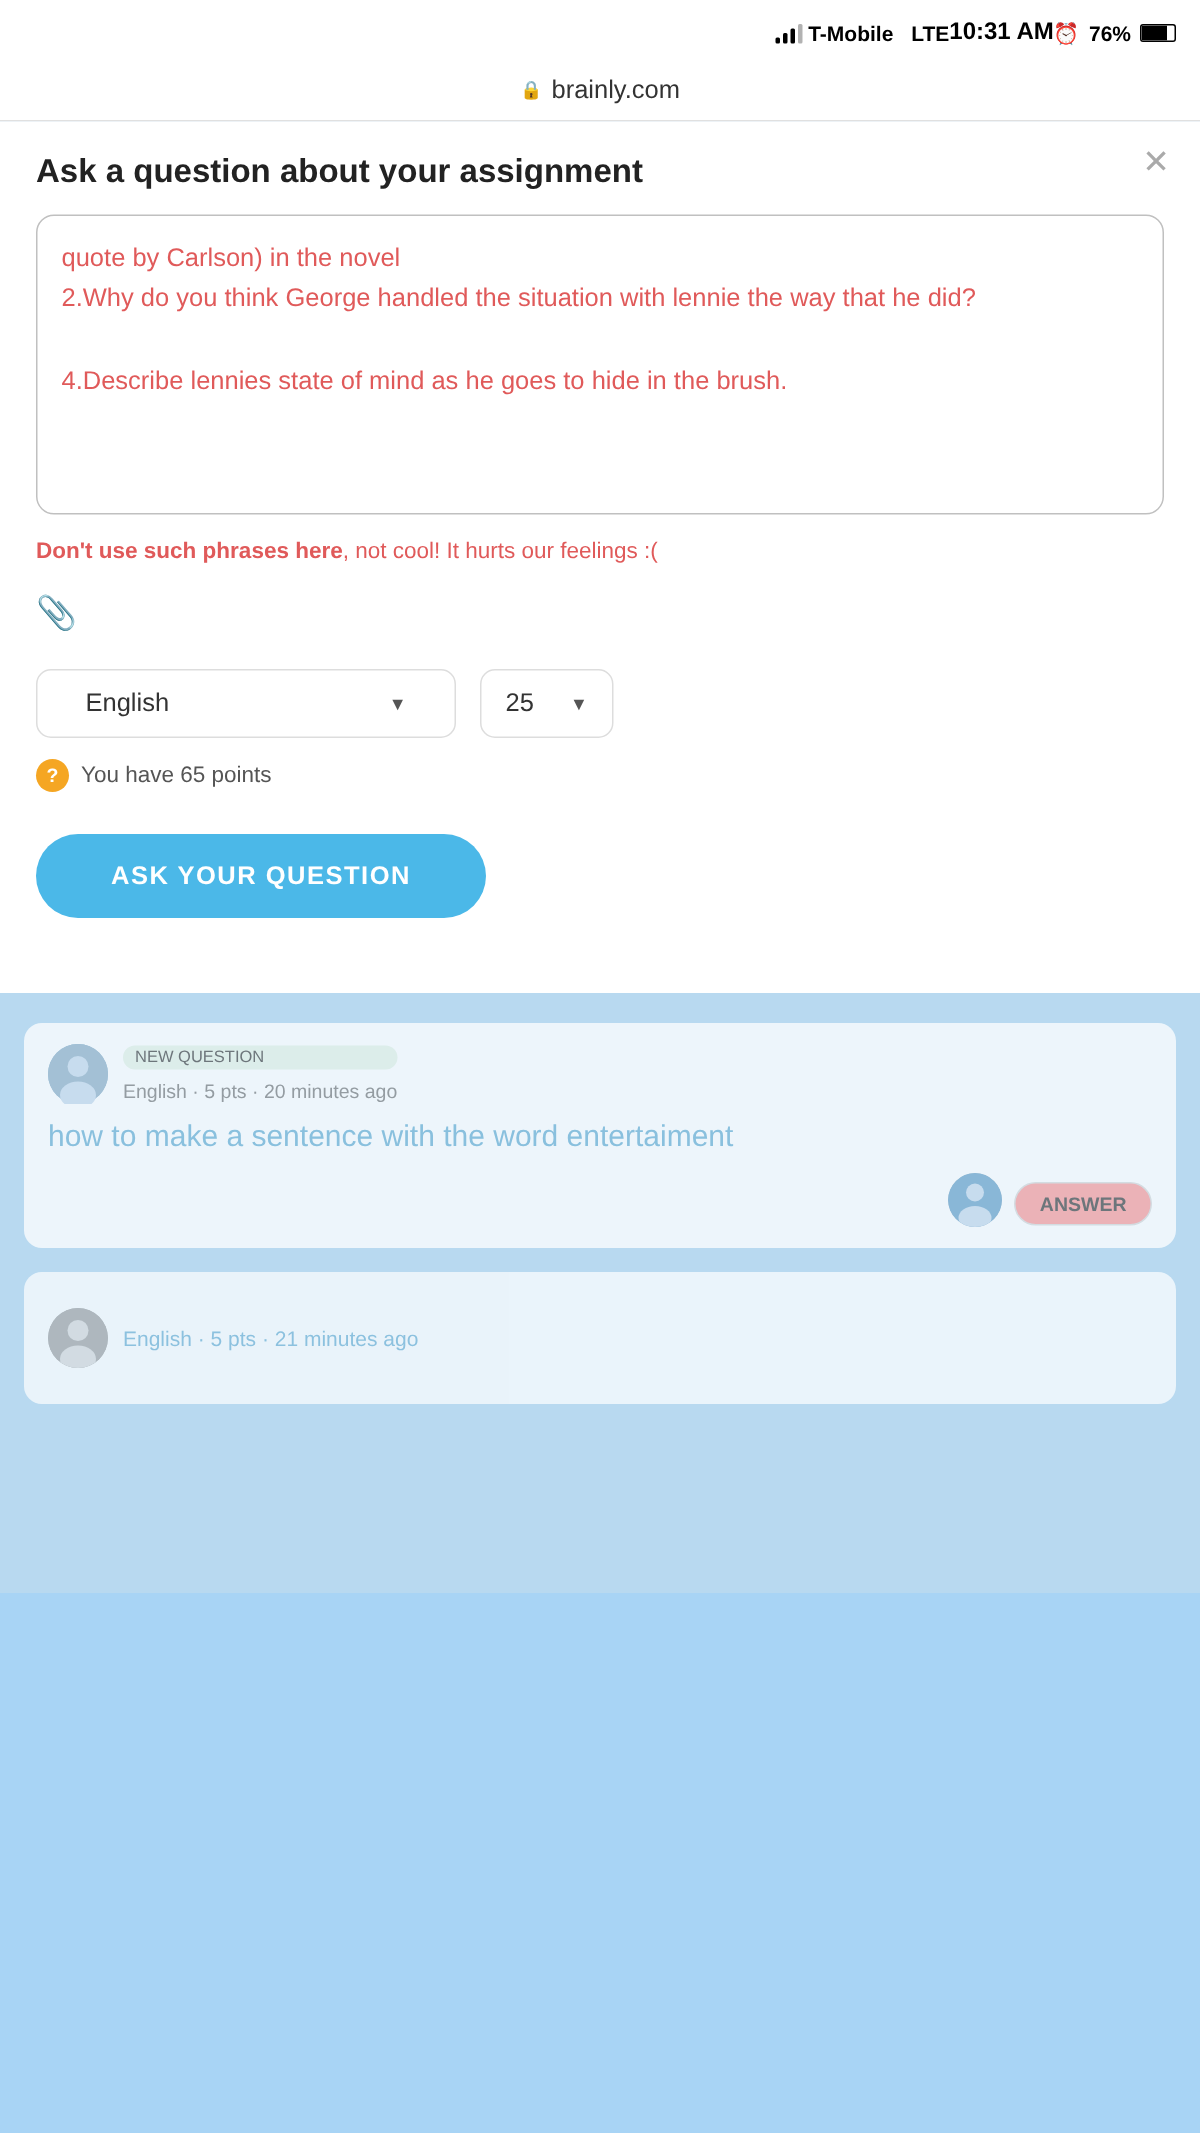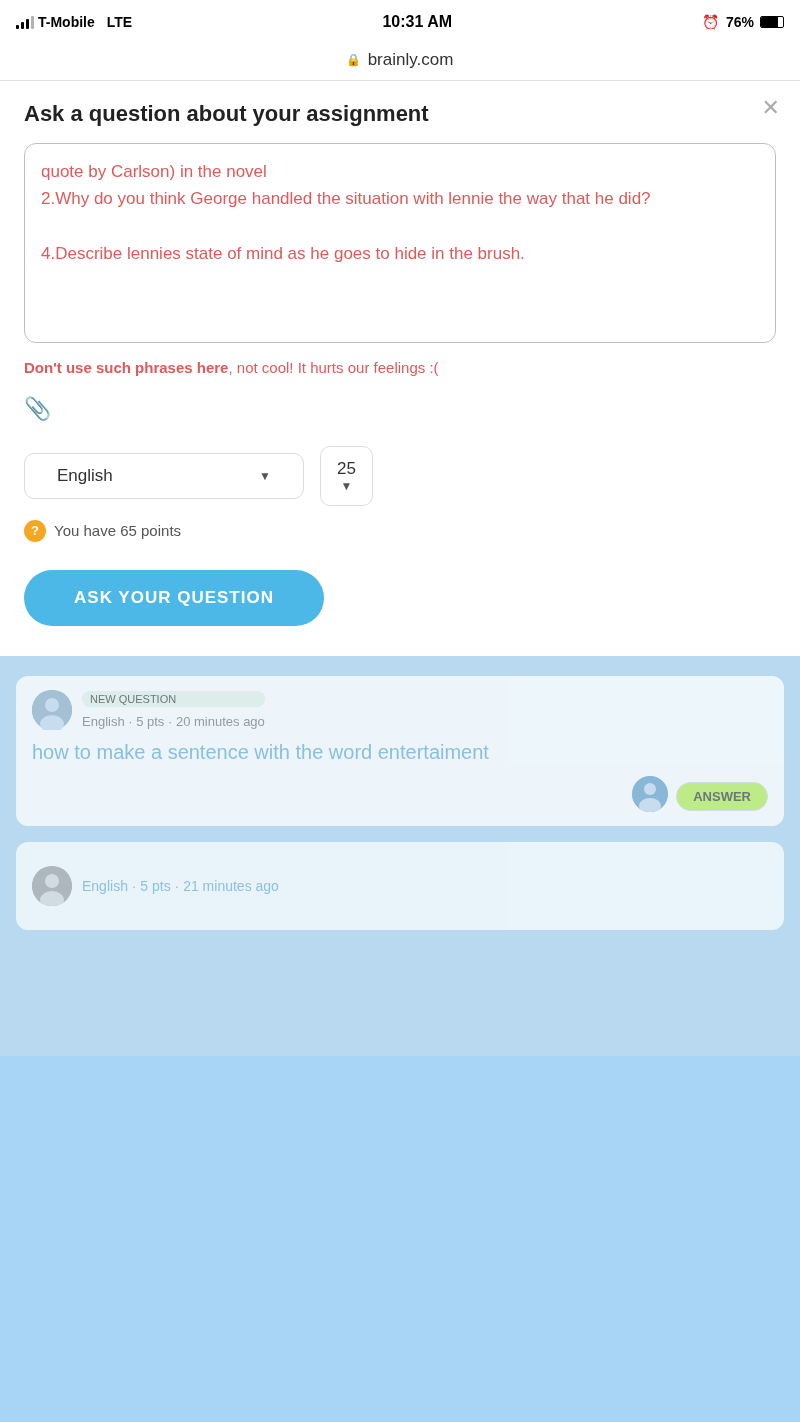--- a/index.html
+++ b/index.html
@@ -10,21 +10,21 @@
       width: 800px;
       min-height: 1422px;
       position: relative;
       overflow-x: hidden;
     }
 
     
     .status-bar {
       background: white;
       display: flex;
-      justify-content: space-between;
+      justify-content: flex-end;
       align-items: center;
       padding: 6px 16px;
       height: 44px;
       font-size: 15px;
       font-weight: 600;
     }
     .status-left {
       display: flex;
       align-items: center;
       gap: 4px;
@@ -195,22 +195,21 @@
     }
 
     .points-select {
       display: flex;
       align-items: center;
       border: 1.5px solid #ddd;
       border-radius: 10px;
       padding: 12px 16px;
       background: white;
       cursor: pointer;
-      gap: 0;
-      flex-direction: column;
+      gap: 24px;
     }
     .points-label {
       font-size: 17px;
       color: #333;
     }
 
     
     .points-info {
       display: flex;
       align-items: center;
@@ -241,20 +240,21 @@
       font-size: 17px;
       font-weight: 700;
       letter-spacing: 1px;
       border: none;
       border-radius: 28px;
       padding: 18px 40px;
       cursor: pointer;
       display: block;
       width: 300px;
       text-align: center;
+      margin-bottom: 20px;
     }
 
     
     .feed-area {
       background: #b8d9f0;
       padding: 20px 16px;
       min-height: 400px;
     }
 
     
@@ -305,21 +305,21 @@
       color: #888;
     }
     .feed-question {
       font-size: 20px;
       color: #7ab8d8;
       line-height: 1.4;
       margin-top: 4px;
     }
     .answer-btn {
       float: right;
-      background: #bef264;
+      background: #fca5a5;
       border: 1.5px solid #ddd;
       border-radius: 18px;
       padding: 6px 16px;
       font-size: 13px;
       font-weight: 600;
       color: #555;
       cursor: pointer;
       margin-top: 6px;
     }
     .feed-item-2 {

